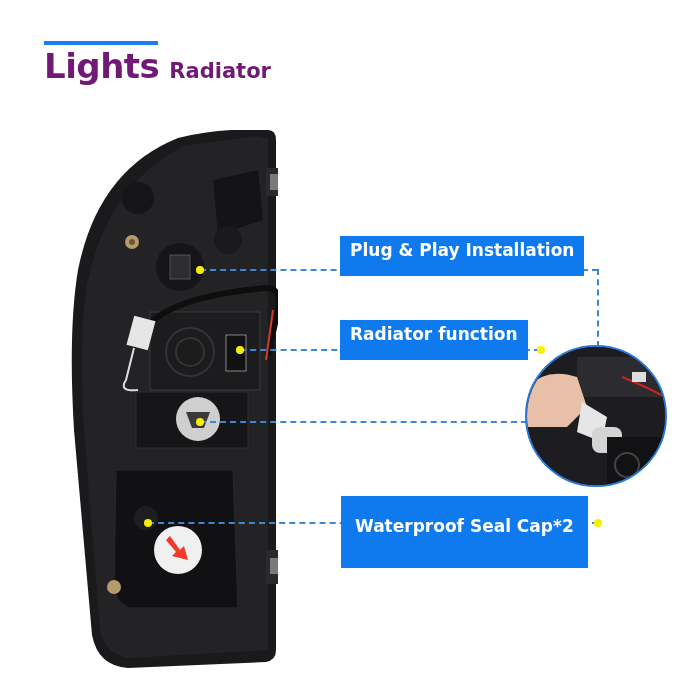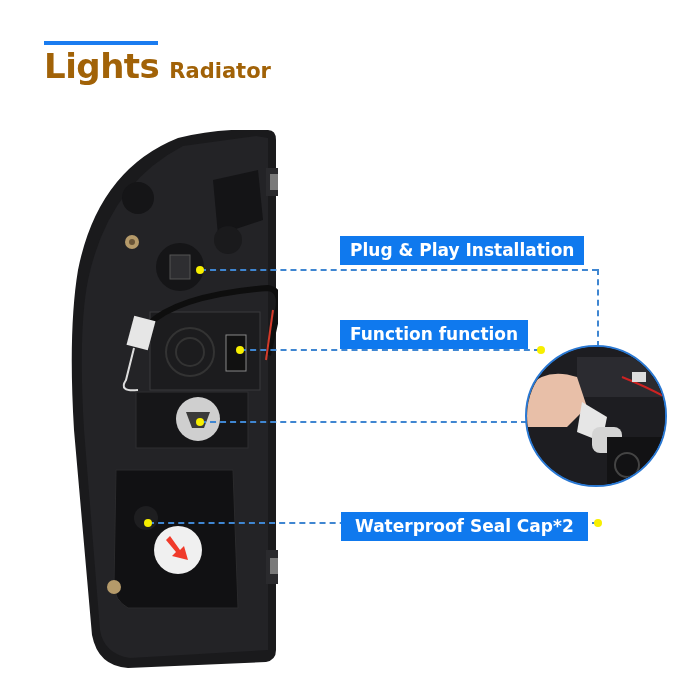--- a/index.html
+++ b/index.html
@@ -1,21 +1,21 @@
 <!DOCTYPE html>
 <html><head>
 <meta charset="utf-8">
 <style>
   html,body{margin:0;padding:0;}
   body{width:700px;height:700px;background:#ffffff;position:relative;overflow:hidden;font-family:"DejaVu Sans","Liberation Sans",sans-serif;}
   .title-bar{position:absolute;left:44px;top:41px;width:114px;height:4px;background:#1a7cf0;}
-  .title{position:absolute;left:44px;top:46px;display:flex;align-items:baseline;gap:10px;color:#a16207;font-weight:bold;justify-content:flex-end;}
+  .title{position:absolute;left:44px;top:46px;display:flex;align-items:baseline;gap:10px;color:#701a75;font-weight:bold;justify-content:flex-end;}
   .title .big{font-size:34px;letter-spacing:-0.5px;}
   .title .small{font-size:21px;}
-  .label{position:absolute;background:#0f79ee;color:#fff;font-weight:bold;font-size:17px;line-height:29px;height:29px;padding:0 10px;white-space:nowrap;}
+  .label{position:absolute;background:#0f79ee;color:#fff;font-weight:bold;font-size:17px;line-height:29px;height:40px;padding:0 10px;white-space:nowrap;}
   .hline{position:absolute;height:0;border-top:2px dashed #3f86d1;}
   .vline{position:absolute;width:0;border-left:2px dashed #3f86d1;}
   .dot{position:absolute;width:8px;height:8px;border-radius:50%;background:#f7ef00;}
   .lamp{position:absolute;left:68px;top:130px;width:210px;height:540px;}
   .inset{position:absolute;left:525px;top:345px;width:138px;height:138px;border-radius:50%;border:2px solid #2a78d2;overflow:hidden;background:#1b1b1e;}
 </style>
 </head>
 <body>
 
 <div class="title-bar"></div>
@@ -73,22 +73,22 @@
 <div class="dot" style="left:537px;top:346px;"></div>
 
 <div class="hline" style="left:200px;top:421px;width:327px;"></div>
 <div class="dot" style="left:196px;top:418px;"></div>
 
 <div class="hline" style="left:148px;top:522px;width:450px;"></div>
 <div class="dot" style="left:144px;top:519px;"></div>
 <div class="dot" style="left:594px;top:519px;"></div>
 
 <div class="label" style="left:340px;top:236px;">Plug &amp; Play Installation</div>
-<div class="label" style="left:340px;top:320px;">Function function</div>
-<div class="label" style="left:341px;top:496px;padding:0 14px;margin-top:16px;">Waterproof Seal Cap*2</div>
+<div class="label" style="left:340px;top:320px;">Radiator function</div>
+<div class="label" style="left:341px;top:496px;padding:16px 14px;">Waterproof Seal Cap*2</div>
 
 <div class="inset">
   <svg width="138" height="138" viewBox="0 0 138 138" xmlns="http://www.w3.org/2000/svg">
     <rect width="138" height="138" fill="#1d1d21"></rect>
     <rect x="50" y="10" width="90" height="40" fill="#2b2b30"></rect>
     <path d="M0 40 Q20 20 50 30 L60 60 L40 80 L0 80 Z" fill="#e8bfa8"></path>
     <path d="M55 55 L80 70 L75 95 L50 85 Z" fill="#e6e6e6"></path>
     <rect x="65" y="80" width="30" height="26" rx="8" fill="#d4d4d4"></rect>
     <rect x="80" y="90" width="58" height="48" fill="#121214"></rect>
     <circle cx="100" cy="118" r="12" fill="none" stroke="#444" stroke-width="2"></circle>

